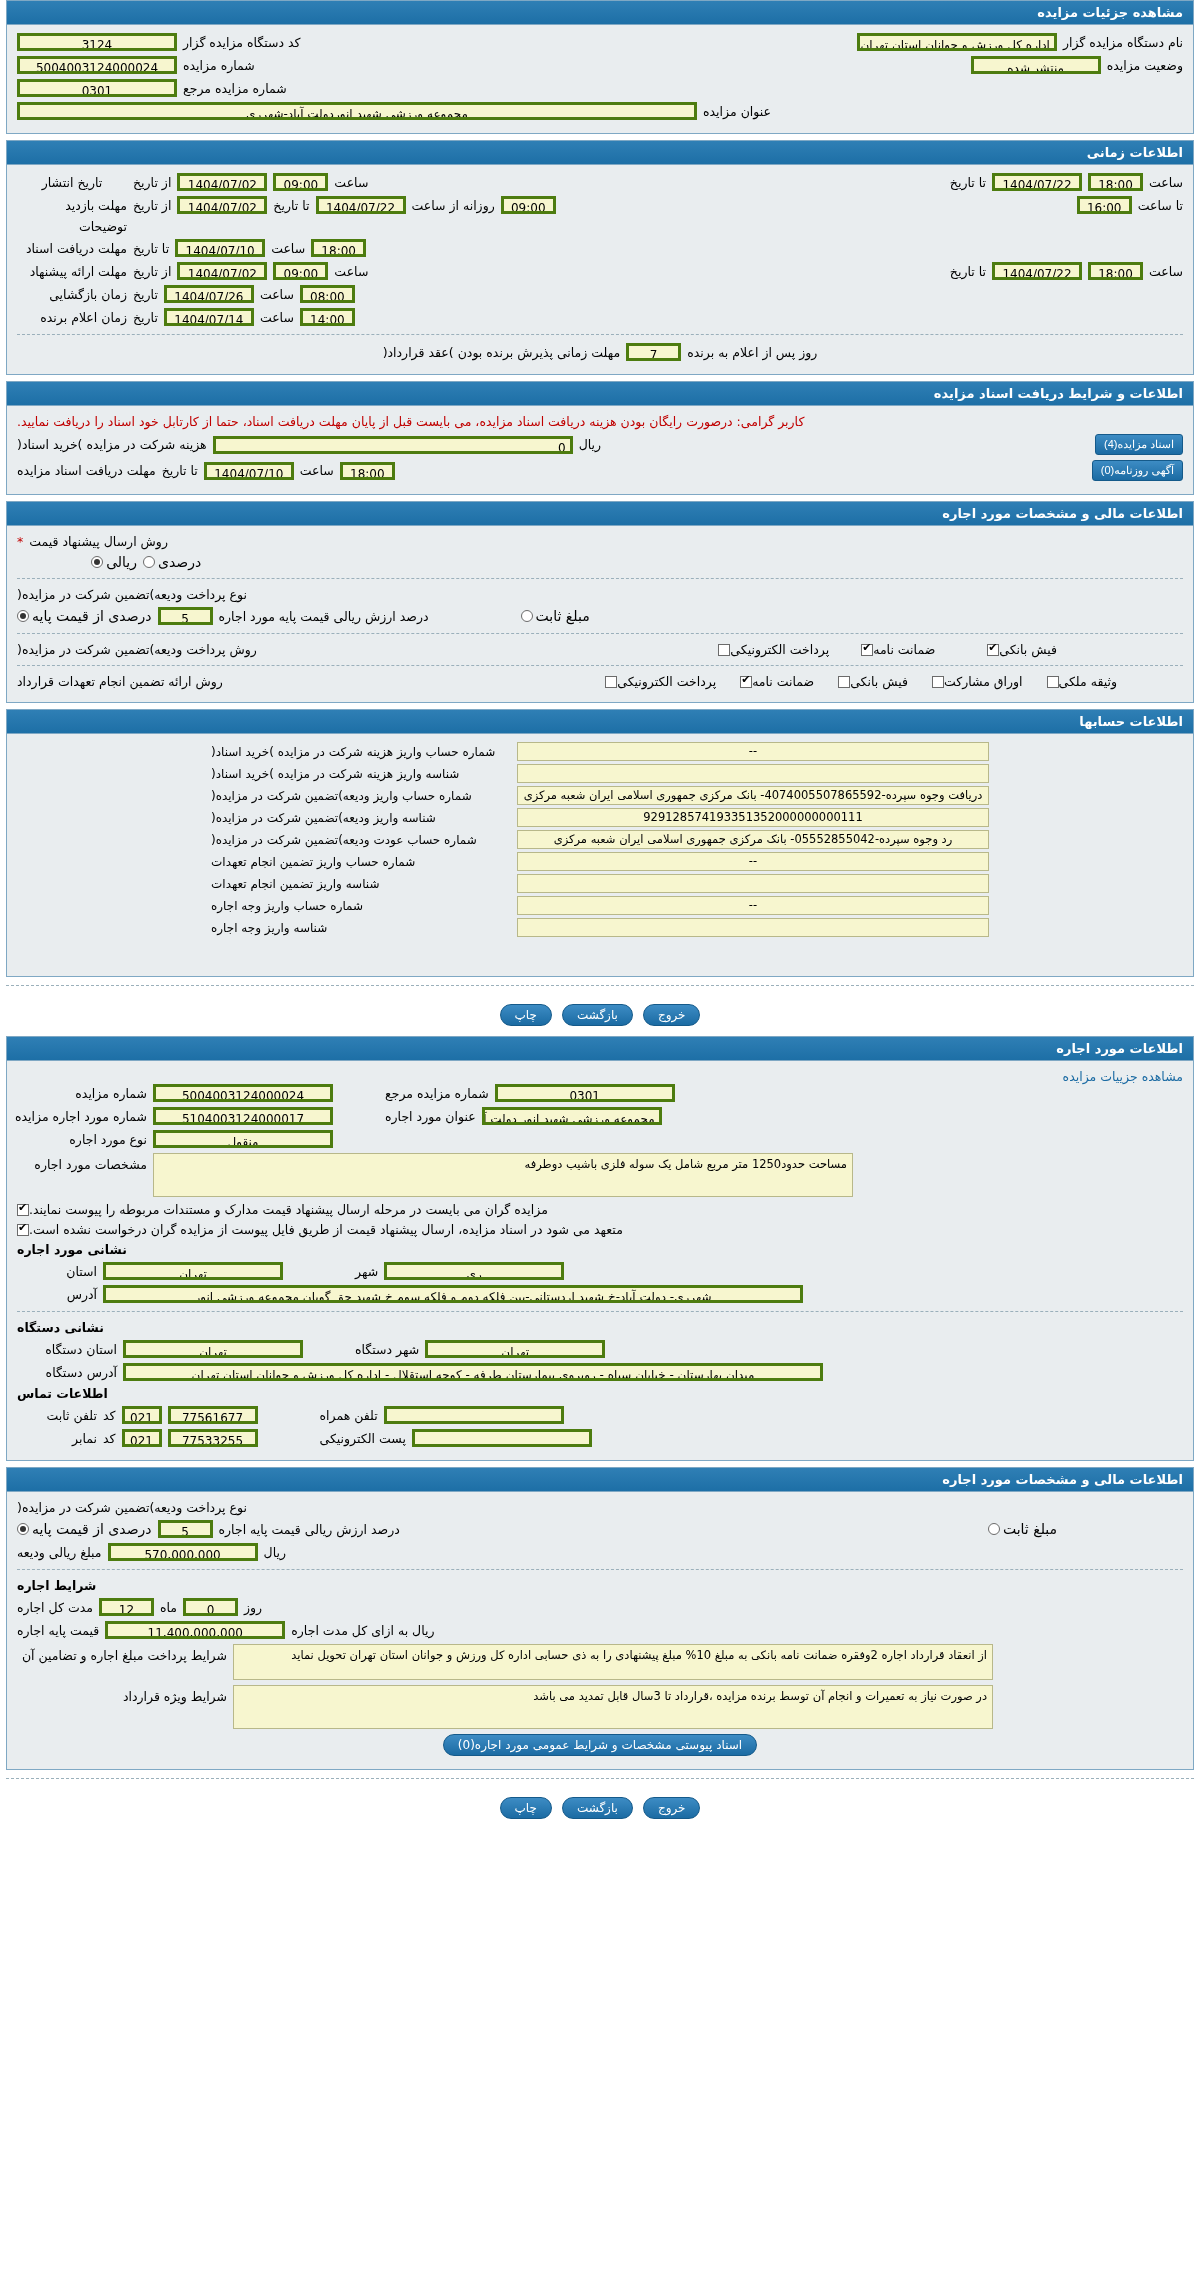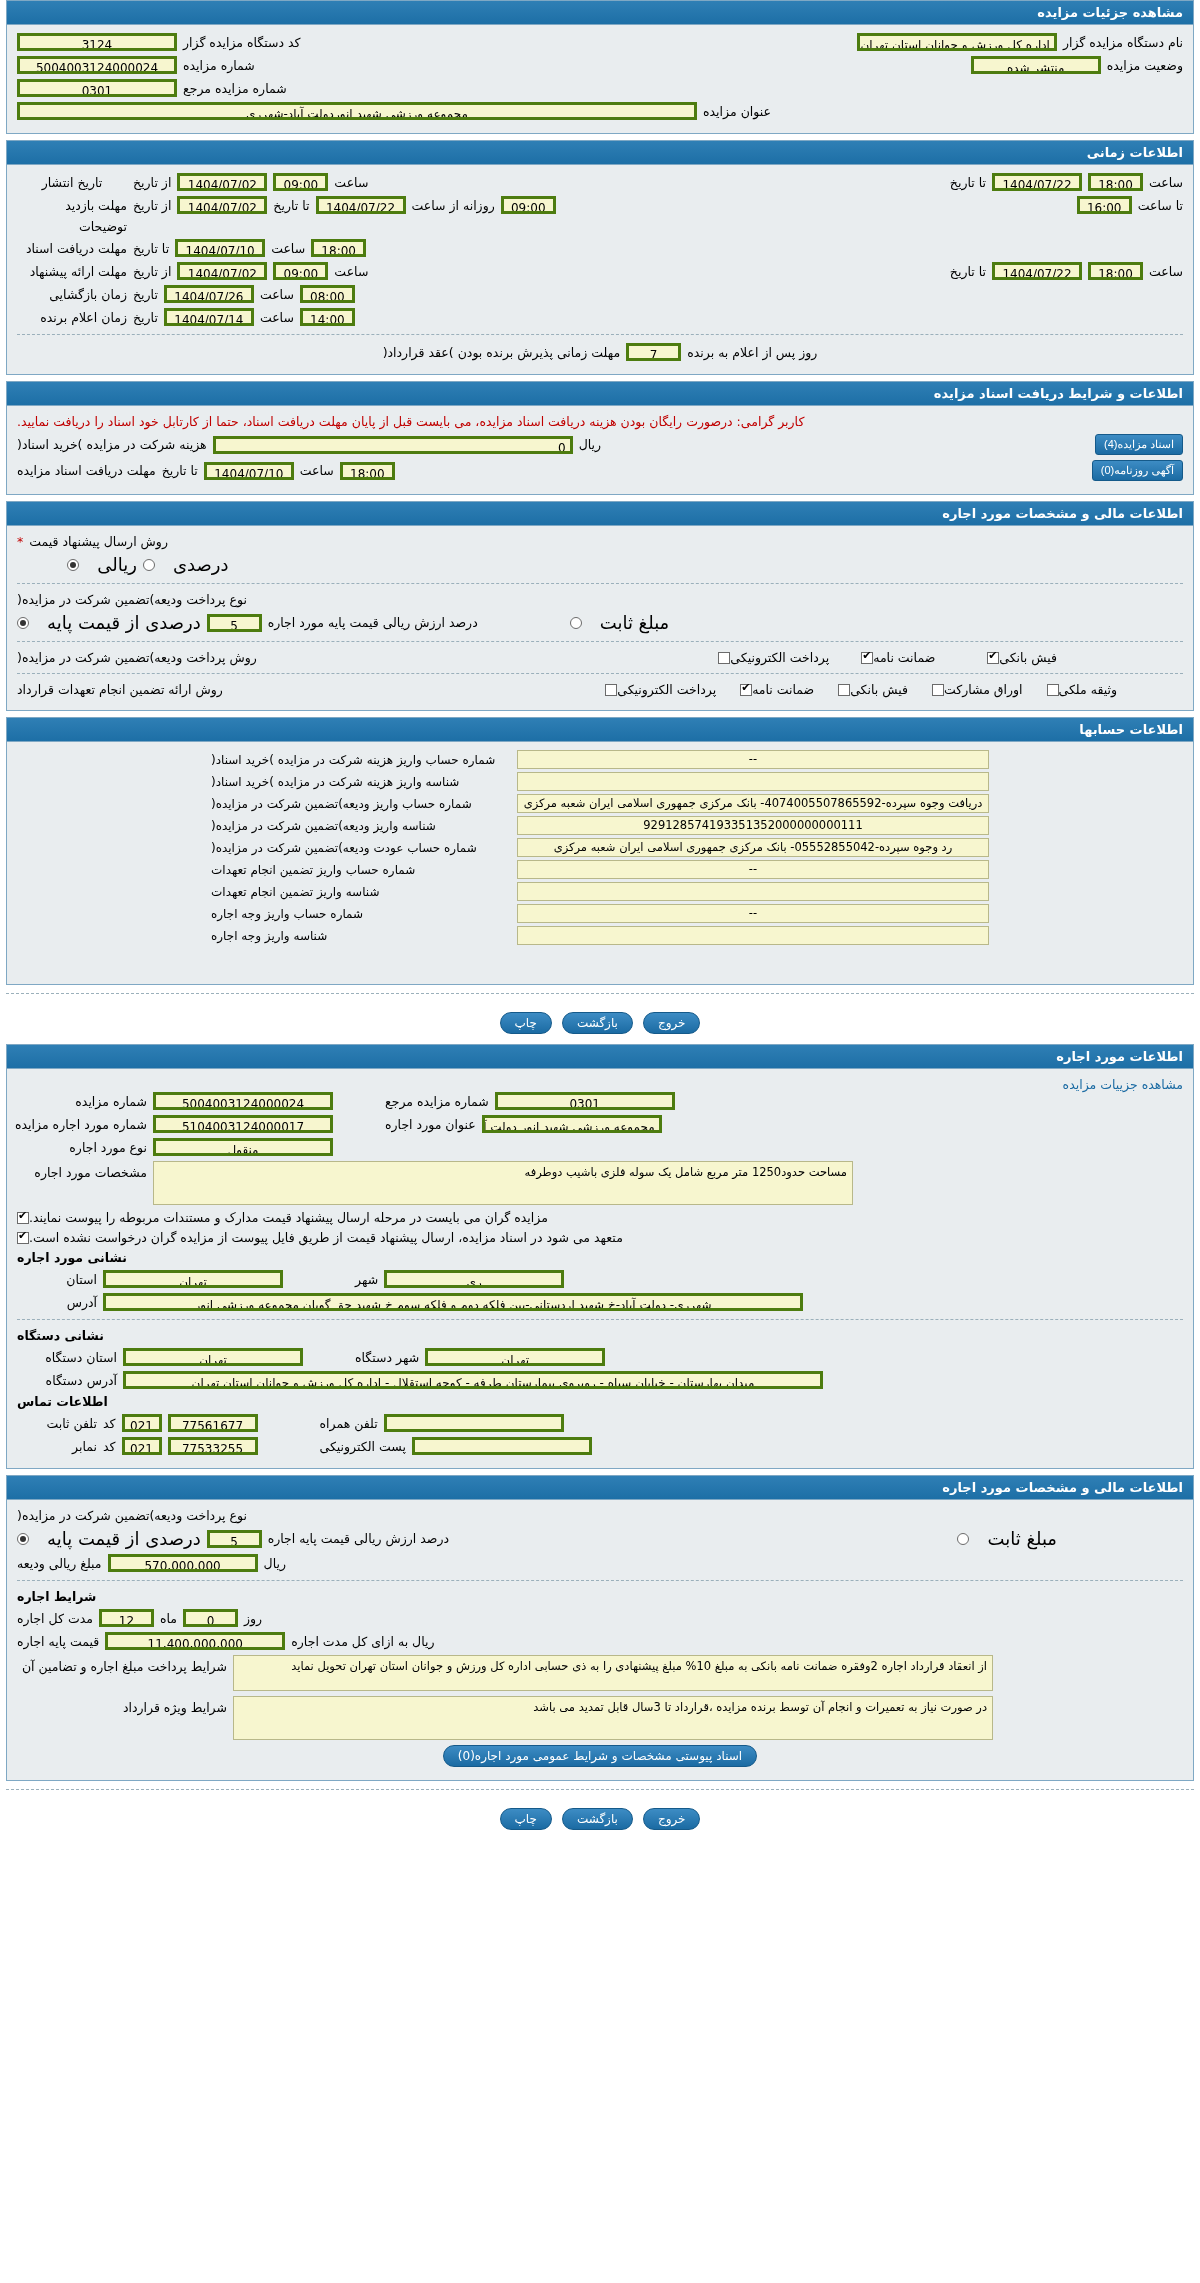--- a/index.html
+++ b/index.html
@@ -31,21 +31,21 @@
     font-size:12px;
     padding:0 4px;
     text-align:center;
     box-sizing:border-box;
     overflow:hidden;white-space:nowrap;
   }
   .val.ta-right{text-align:right;}
   .w40{width:40px;}
   .w55{width:55px;}
   .w90{width:90px;}
-  .w130{width:130px;}
+  .w130{width:130px;font-family:Liberation Serif, serif;}
   .w150{width:150px;}
   .w180{width:180px;}
   .w200{width:200px;}
   .w360{width:360px;}
   .spacer{flex:1;}
   
   .pair{display:flex;align-items:center;gap:6px;}
   .pair .lbl{min-width:auto;}
   
   .btn{
@@ -77,21 +77,21 @@
   .cbox.checked:after{
     content:"✔";position:absolute;left:0;top:-3px;font-size:11px;color:#000;line-height:12px;
   }
   .rad{
     width:12px;height:12px;border:1px solid #6b6b6b;background:#fff;border-radius:50%;
     display:inline-block;position:relative;box-sizing:border-box;
   }
   .rad.on:after{
     content:"";position:absolute;left:2px;top:2px;width:6px;height:6px;background:#333;border-radius:50%;
   }
-  .bullet{display:inline-flex;align-items:center;gap:18px;font-size:18px;}
+  .bullet{display:inline-flex;align-items:center;gap:3px;font-size:14px;}
   .ml{margin-right:18px;}
   .acct-row{display:flex;align-items:center;gap:6px;margin-bottom:3px;justify-content:flex-start;}
   .acct-lbl{font-size:12px;white-space:nowrap;text-align:left;width:300px;}
   .acct-val{
     background:#f7f6cf;border:1px solid #b8b88a;height:17px;line-height:17px;
     font-size:11.5px;text-align:center;width:470px;overflow:hidden;white-space:nowrap;
   }
 </style>
 </head>
 <body>

